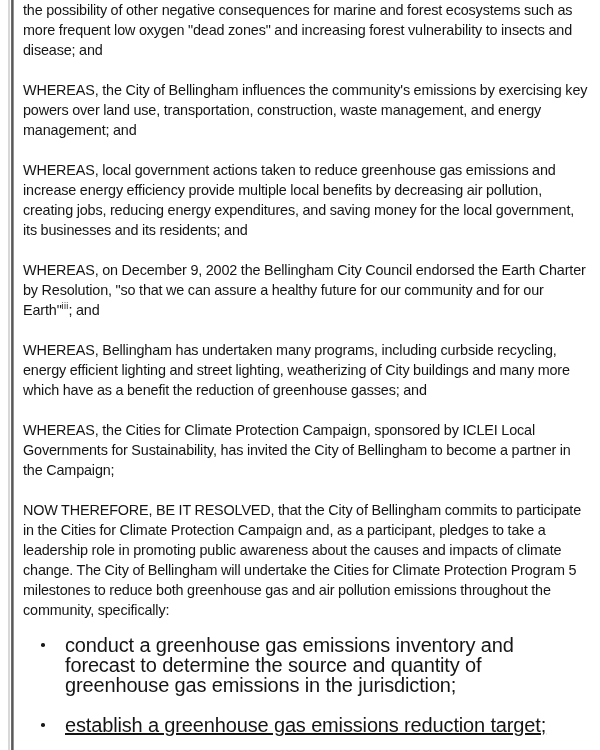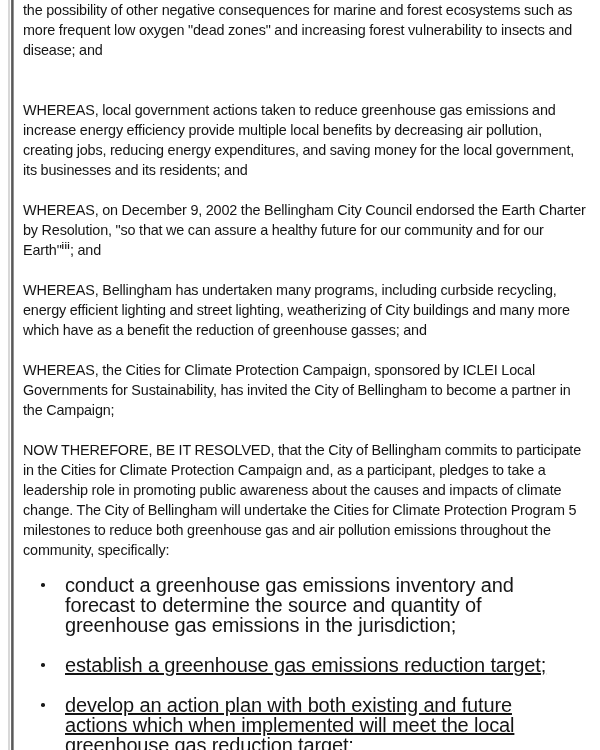--- a/index.html
+++ b/index.html
@@ -102,38 +102,38 @@
     height: 3.5px;
     background: #1b1b1b;
     border-radius: 50%;
   }
 
   sup.fn {
     font-size: 9px;
     vertical-align: super;
     letter-spacing: 0.3px;
     line-height: 0;
-    font-weight: bold;
   }
 </style>
 </head>
 <body>
 
 <div id="page">
 
   <div id="scan-edge-left-faint"></div>
   <div id="scan-edge-left"></div>
   <div id="scan-edge-right"></div>
 
   <div class="doc-body">
 
     <p class="para">the possibility of other negative consequences for marine and forest ecosystems such as more frequent low oxygen "dead zones" and increasing forest vulnerability to insects and disease; and</p>
 
     <div class="para-gap"></div>
 
+    <p class="para">WHEREAS, the City of Bellingham influences the community's emissions by exercising key powers over land use, transportation, construction, waste management, and energy management; and</p>
 
     <div class="para-gap"></div>
 
     <p class="para">WHEREAS, local government actions taken to reduce greenhouse gas emissions and increase energy efficiency provide multiple local benefits by decreasing air pollution, creating jobs, reducing energy expenditures, and saving money for the local government, its businesses and its residents; and</p>
 
     <div class="para-gap"></div>
 
     <p class="para"><span>WHEREAS, on December 9, 2002 the Bellingham City Council endorsed the Earth Charter by Resolution, "so that we can assure a healthy future for our community and for our Earth"</span><sup class="fn">iii</sup><span>; and</span></p>
 
     <div class="para-gap"></div>

